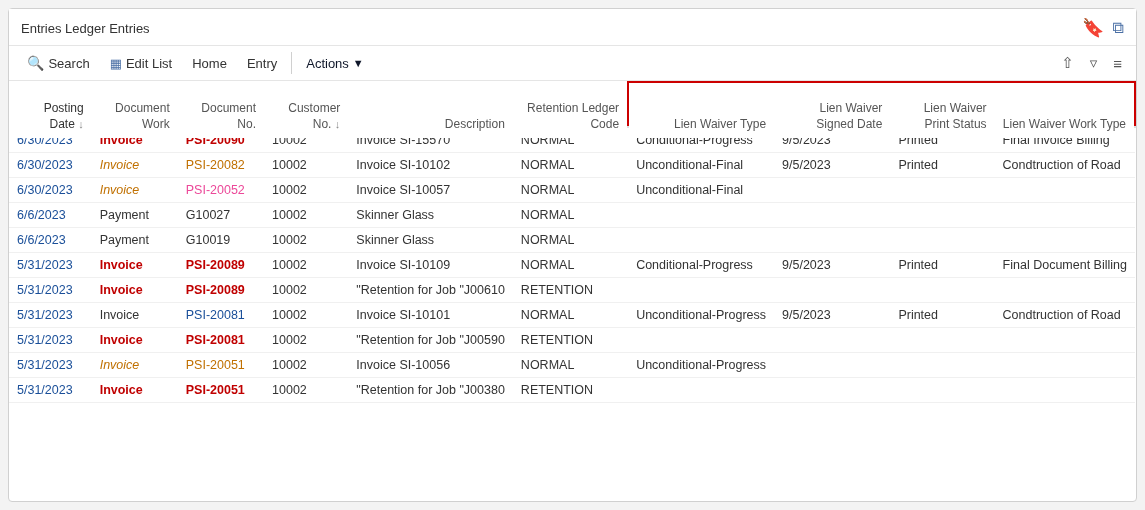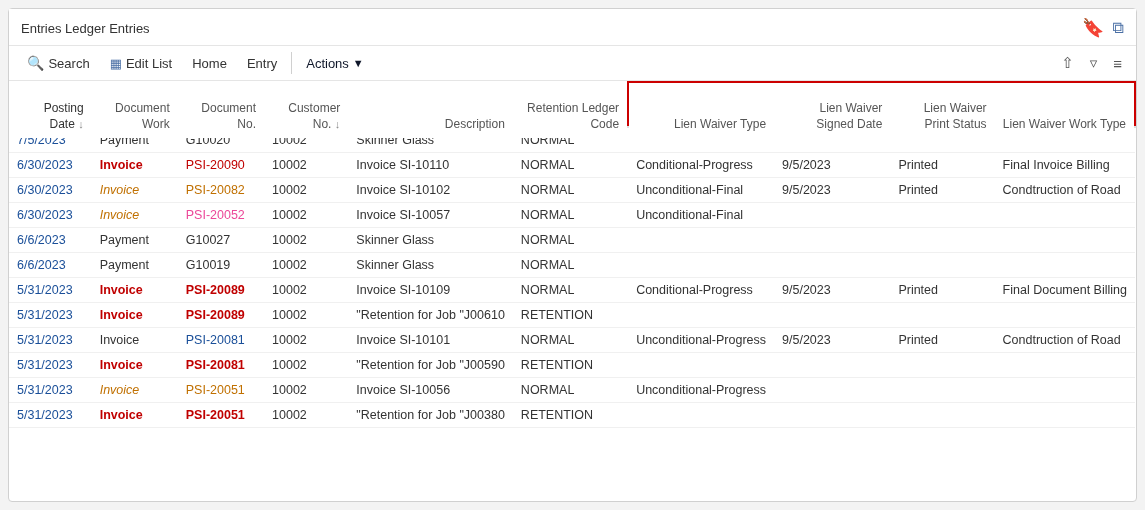--- a/index.html
+++ b/index.html
@@ -192,38 +192,26 @@
           <th class="col-custno">Customer No. <span class="sort-arrow">↓</span></th>
           <th class="col-desc">Description</th>
           <th class="col-retcode">Retention Ledger Code</th>
           <th class="col-lientype lien-col lien-col-first">Lien Waiver Type</th>
           <th class="col-liendate lien-col">Lien Waiver Signed Date</th>
           <th class="col-lienstatus lien-col">Lien Waiver Print Status</th>
           <th class="col-lienworktype lien-col lien-col-last">Lien Waiver Work Type</th>
         </tr>
       </thead>
       <tbody id="table-body">
-      <tr>
-            <td class="col-date" style="color: rgb(26, 79, 153);">7/5/2023</td>
-            <td class="col-doctype">Payment</td>
-            <td class="col-docno">G10020</td>
-            <td class="col-custno">10002</td>
-            <td class="col-desc">Skinner Glass</td>
-            <td class="col-retcode">NORMAL</td>
-            <td class="col-lientype"></td>
-            <td class="col-liendate"></td>
-            <td class="col-lienstatus"></td>
-            <td class="col-lienworktype"></td>
-          </tr>
           <tr>
             <td class="col-date" style="color: rgb(26, 79, 153);">6/30/2023</td>
             <td class="col-doctype" style="color: rgb(192, 0, 0); font-weight: 700;">Invoice</td>
-            <td class="col-docno" style="color: rgb(192, 0, 0); font-weight: 400; cursor: pointer;">PSI-20090</td>
-            <td class="col-custno">10002</td>
-            <td class="col-desc">Invoice SI-10110</td>
+            <td class="col-docno" style="color: rgb(192, 0, 0); font-weight: 700; cursor: pointer;">PSI-20090</td>
+            <td class="col-custno">10002</td>
+            <td class="col-desc">Invoice SI-15570</td>
             <td class="col-retcode">NORMAL</td>
             <td class="col-lientype">Conditional-Progress</td>
             <td class="col-liendate">9/5/2023</td>
             <td class="col-lienstatus">Printed</td>
             <td class="col-lienworktype">Final Invoice Billing</td>
           </tr>
           <tr>
             <td class="col-date" style="color: rgb(26, 79, 153);">6/30/2023</td>
             <td class="col-doctype" style="color: rgb(192, 112, 0); font-style: italic;">Invoice</td>
             <td class="col-docno" style="color: rgb(192, 112, 0); cursor: pointer;">PSI-20082</td>

